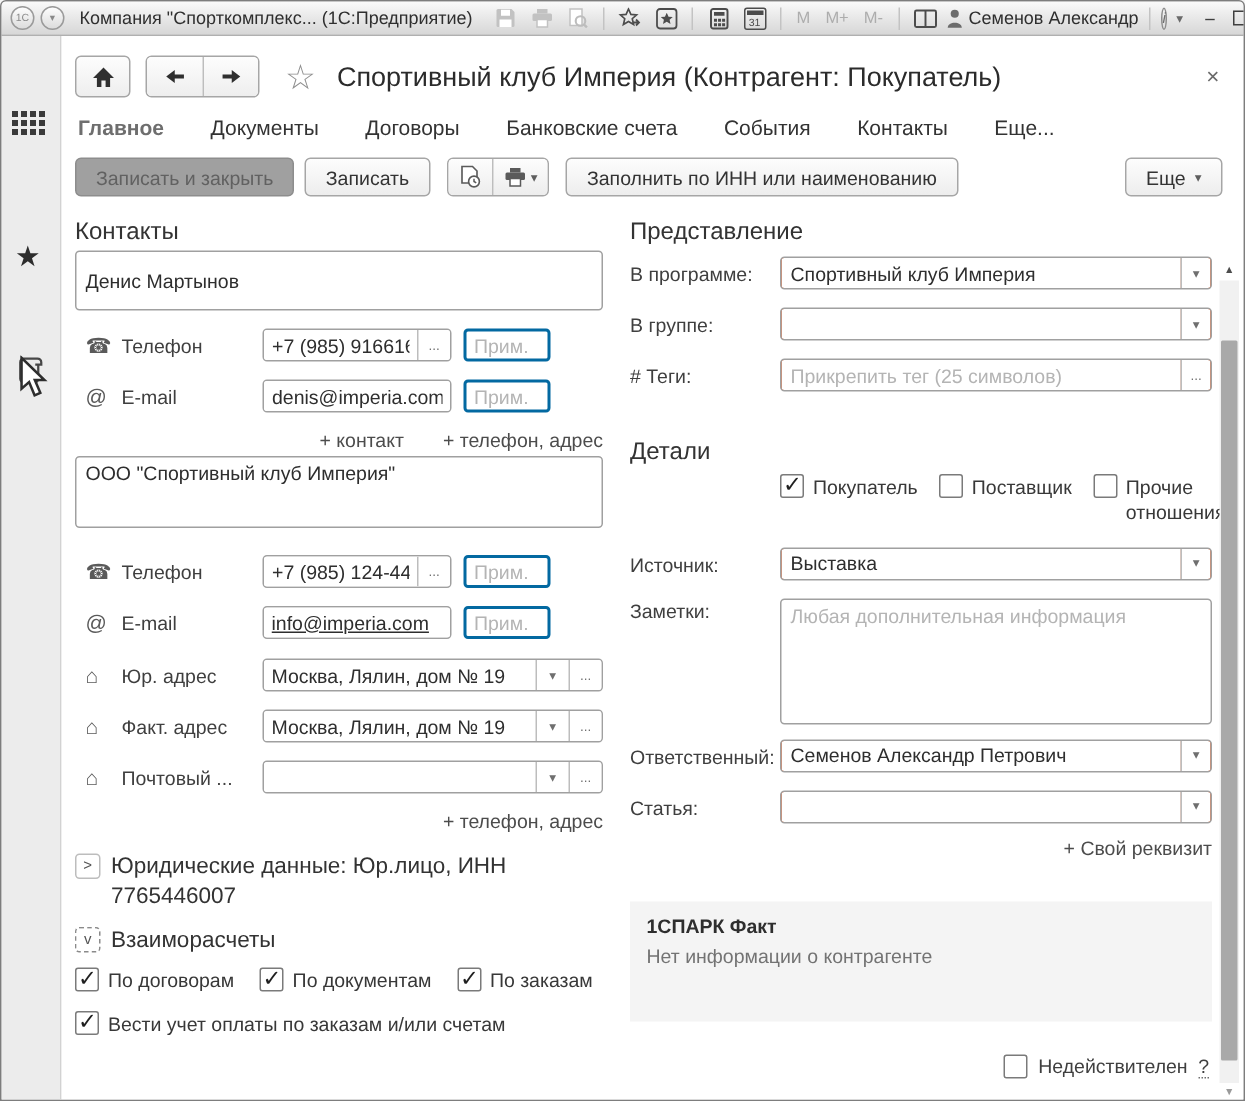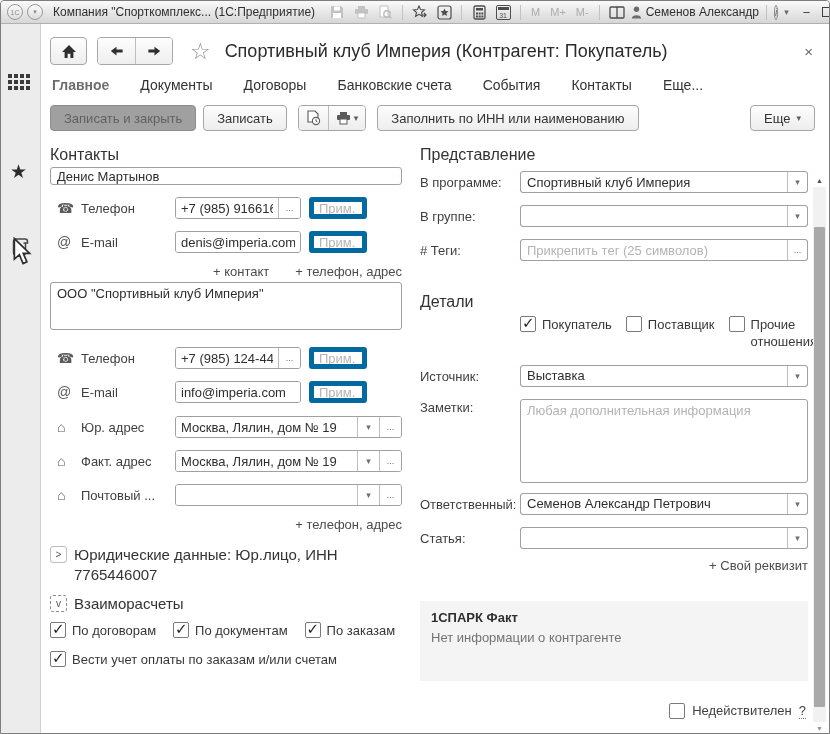--- a/index.html
+++ b/index.html
@@ -69,29 +69,29 @@
   .icgroup .ibtn + .ibtn { border-left:1px solid #bdbdbd; }
   .btn-more { margin-left:auto; gap:6px; }
   .dd-arrow { font-size:9px; color:#5e5e5e; }
 
   
   .columns { display:flex; padding-left:9px; }
   .col-left { width:352px; flex-shrink:0; }
   .col-right { width:388px; margin-left:18px; flex-shrink:0; }
   .section-title { font-size:16px; color:#333; margin-top:6px; }
   input, textarea { font-size:13px; color:#2e2e2e; outline:none; }
-  .tinput { width:100%; height:18px; border:1px solid #a0a0a0; border-radius:3px; padding:0 6px; margin-top:3px; }
+  .tinput { width:100%; height:40px; border:1px solid #a0a0a0; border-radius:3px; padding:0 6px; margin-top:3px; }
   .row { display:flex; align-items:center; margin-top:12px; padding-left:7px; }
   .ric { width:24px; font-size:14px; color:#5a5a5a; flex-shrink:0; }
   .rlabel { width:94px; font-size:13px; color:#3f3f3f; flex-shrink:0; white-space:nowrap; overflow:hidden; }
   .group { display:flex; border:1px solid #a0a0a0; border-radius:3px; height:22px; overflow:hidden; background:#fff; }
   .group input { border:none; padding:0 5px; min-width:0; height:100%; }
   .gbtn { width:22px; border-left:1px solid #bdbdbd; color:#6f6f6f; font-size:9px; display:flex;
           align-items:center; justify-content:center; flex-shrink:0; background:#fff; }
-  .note-inp { width:58px; height:22px; border:5px solid #0369a1; border-radius:3px; padding:0 5px; margin-left:8px; }
+  .note-inp { width:58px; height:22px; border:2px solid #0369a1; border-radius:3px; padding:0 5px; margin-left:8px; }
   input::placeholder, textarea::placeholder { color:#b4b4b4; }
   .links { display:flex; justify-content:flex-end; gap:26px; margin-top:11px; font-size:13px; color:#4c4c4c; }
   .carea { width:100%; height:48px; border:1px solid #a0a0a0; border-radius:3px; padding:3px 6px;
            resize:none; margin-top:3px; line-height:1.25; }
   .exp-row { display:flex; gap:7px; margin-top:13px; align-items:flex-start; }
   .expander { width:17px; height:17px; border:1px solid #bdbdbd; border-radius:3px; background:#fff;
               display:flex; align-items:center; justify-content:center; font-size:10px; color:#555;
               flex-shrink:0; margin-top:1px; }
   .expander.dashed { border:1px dashed #8a8a8a; }
   .exp-text { font-size:15px; color:#333; line-height:1.35; width:312px; }
@@ -351,21 +351,21 @@
               <input style="width: 103px;" value="+7 (985) 124-44-5">
               <span class="gbtn">...</span>
             </div>
             <input class="note-inp" placeholder="Прим." style="">
           </div>
 
           <div class="row">
             <span class="ric">@</span>
             <span class="rlabel">E-mail</span>
             <div class="group" style="width:126px;">
-              <input style="width: 124px;" value="info@imperia.com">
+              <input style="width: 124px; text-decoration: underline;" value="info@imperia.com">
             </div>
             <input class="note-inp" placeholder="Прим." style="">
           </div>
 
           <div class="row" style="margin-top:13px;">
             <span class="ric">⌂</span>
             <span class="rlabel">Юр. адрес</span>
             <div class="group" style="flex:1;">
               <input style="flex: 1 1 0%;" value="Москва, Лялин, дом № 19">
               <span class="gbtn">▾</span>

